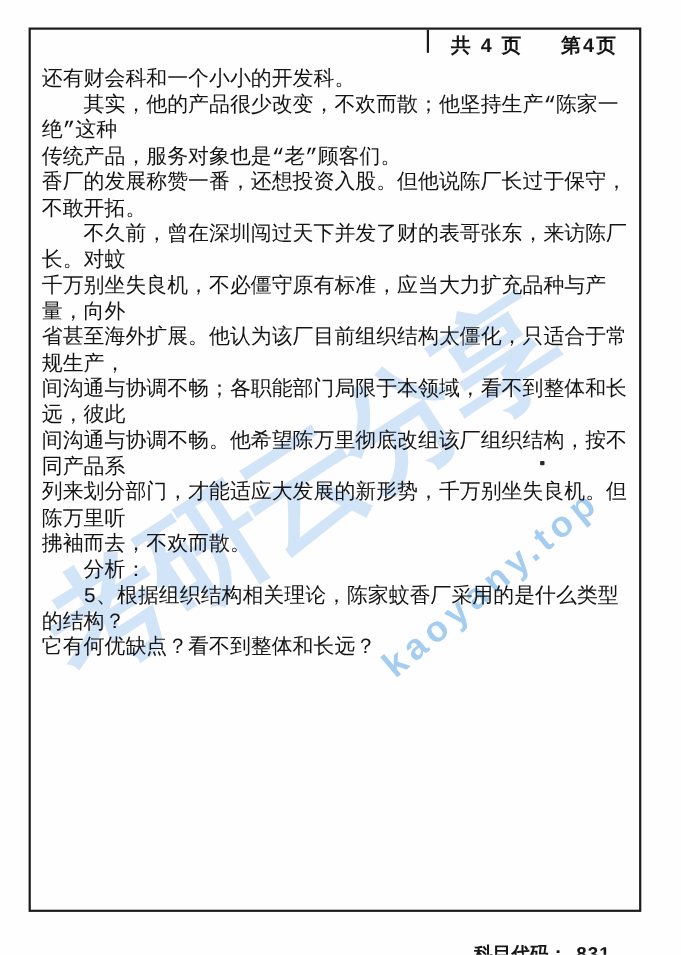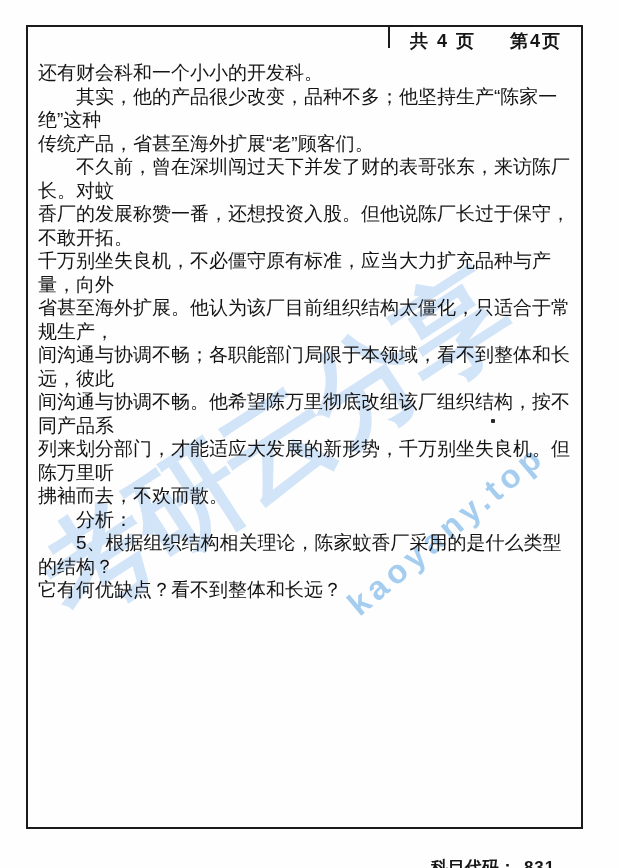--- a/index.html
+++ b/index.html
@@ -60,20 +60,21 @@
   .body-text {
     position: absolute;
     left: 38px;
     top: 61px;
     width: 540px;
     font-size: 19px;
     line-height: 23.5px;
     font-weight: 500;
     z-index: 3;
     color: #141414;
+    font-family: Liberation Mono, monospace;
   }
   .body-text .line {
     white-space: pre-wrap;
   }
   
   .wm-calligraphy {
     position: absolute;
     left: 52px;
     top: 534px;
     transform: rotate(-33deg);
@@ -139,24 +140,24 @@
   <div class="border-box"></div>
   <div class="header-divider"></div>
 
   <div class="header-cell">
     <span>共 4 页</span>
     <span>第4页</span>
   </div>
 
   <div class="body-text">
     <div class="line">还有财会科和一个小小的开发科。</div>
-    <div class="line">　　其实，他的产品很少改变，品种不多；他坚持生产“陈家一绝”这种</div>
-    <div class="line">传统产品，省甚至海外扩展“老”顾客们。</div>
+    <div class="line">　　其实，他的产品很少改变，不欢而散；他坚持生产“陈家一绝”这种</div>
+    <div class="line">传统产品，服务对象也是“老”顾客们。</div>
+    <div class="line">香厂的发展称赞一番，还想投资入股。但他说陈厂长过于保守，不敢开拓。</div>
     <div class="line">　　不久前，曾在深圳闯过天下并发了财的表哥张东，来访陈厂长。对蚊</div>
-    <div class="line">香厂的发展称赞一番，还想投资入股。但他说陈厂长过于保守，不敢开拓。</div>
     <div class="line">千万别坐失良机，不必僵守原有标准，应当大力扩充品种与产量，向外</div>
     <div class="line">省甚至海外扩展。他认为该厂目前组织结构太僵化，只适合于常规生产，</div>
     <div class="line">间沟通与协调不畅；各职能部门局限于本领域，看不到整体和长远，彼此</div>
     <div class="line">间沟通与协调不畅。他希望陈万里彻底改组该厂组织结构，按不同产品系</div>
     <div class="line">列来划分部门，才能适应大发展的新形势，千万别坐失良机。但陈万里听</div>
     <div class="line">拂袖而去，不欢而散。</div>
     <div class="line">　　分析：</div>
     <div class="line">　　5、根据组织结构相关理论，陈家蚊香厂采用的是什么类型的结构？</div>
     <div class="line">它有何优缺点？看不到整体和长远？</div>
   </div>

